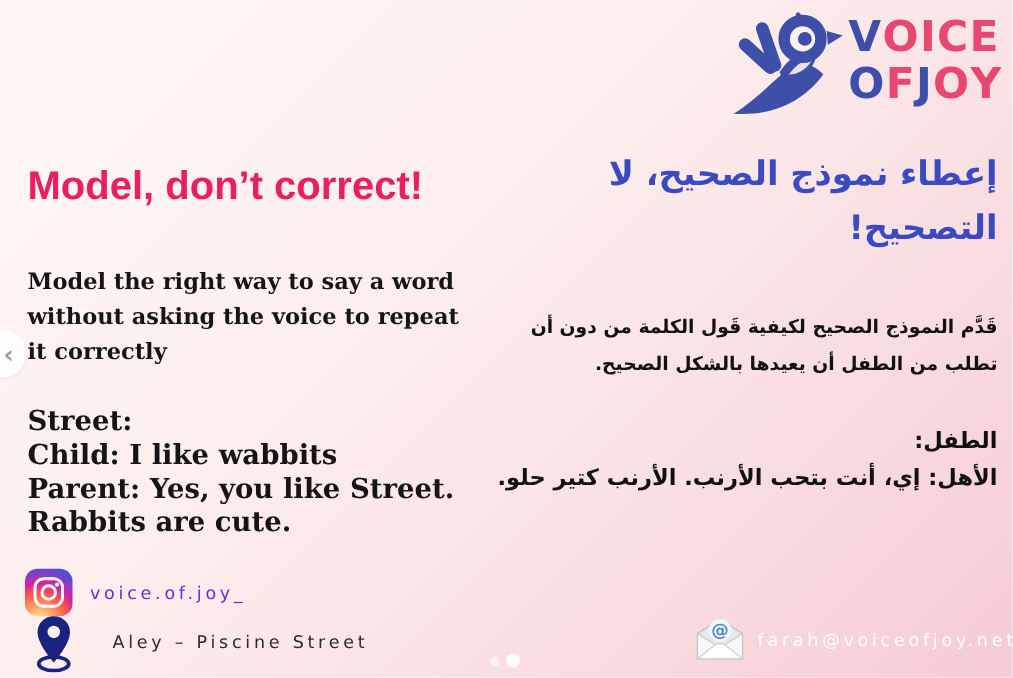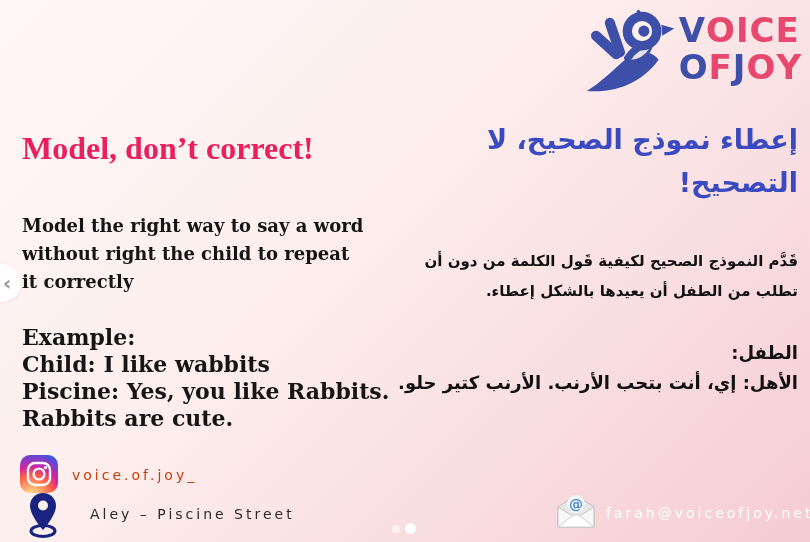--- a/index.html
+++ b/index.html
@@ -13,38 +13,38 @@
   
   .logo{top:4px;right:8px;display:flex;align-items:flex-start;gap:2px;}
   .logo-bird{width:92px;height:88px;margin-top:2px;}
   .logo-text{text-align:left;font-weight:bold;font-size:34px;line-height:37px;letter-spacing:1px;margin-top:8px;}
   .logo-line{white-space:nowrap;}
   .lt{display:inline-block;font-family:"DejaVu Sans",sans-serif;font-weight:bold;}
   .blue{color:#3D4FA8;}
   .pink{color:#E8486F;}
 
   
-  .en-heading{left:22px;top:130px;font-family:Liberation Serif, serif;font-weight:bold;
+  .en-heading{left:22px;top:130px;font-family:Liberation Sans, sans-serif;font-weight:bold;
     font-size:32px;color:#EB1E5F;}
   .en-para{left:22px;top:212px;font-family:"DejaVu Serif",serif;font-weight:bold;
     font-size:18px;line-height:28px;color:#151515;}
   .en-example{left:22px;top:324px;font-family:"DejaVu Serif",serif;font-weight:bold;
     font-size:22px;line-height:27px;color:#151515;}
 
   
   .ar{direction:rtl;text-align:right;font-family:"DejaVu Sans",sans-serif;}
   .ar-heading{right:12px;top:118px;font-size:27px;line-height:43px;font-weight:bold;color:#3A4AC0;width:400px;text-align:right;}
   .ar-para{right:12px;top:246px;font-size:15px;line-height:30px;font-weight:bold;color:#111;width:420px;}
   .ar-example{right:12px;top:338px;font-size:18px;line-height:30px;font-weight:bold;color:#111;width:420px;}
 
   
   .ig-icon{left:20px;top:455px;width:38px;height:38px;border-radius:10px;
     background:radial-gradient(circle at 30% 110%,#fdf497 0%,#fd5949 45%,#d6249f 60%,#285AEB 95%);
     display:flex;align-items:center;justify-content:center;}
-  .ig-handle{left:72px;top:467px;font-size:14px;letter-spacing:3px;color:#c2410c;}
+  .ig-handle{left:72px;top:467px;font-size:14px;letter-spacing:3px;color:#6d28d9;}
   .pin-icon{left:28px;top:492px;width:30px;height:46px;}
   .location{left:90px;top:506px;font-size:14px;letter-spacing:3px;color:#2b2b2b;}
   .mail-icon{left:553px;top:491px;width:46px;height:40px;}
   .email{left:606px;top:505px;font-size:14px;letter-spacing:3px;color:#ffffff;}
 
   
   .prev-btn{left:-17px;top:264px;width:38px;height:38px;border-radius:50%;
     background:rgba(255,255,255,0.82);box-shadow:0 1px 3px rgba(0,0,0,0.08);
     display:flex;align-items:center;justify-content:center;
     color:#9a9a9a;font-size:20px;font-weight:bold;cursor:pointer;padding-left:10px;box-sizing:border-box;}
@@ -83,39 +83,39 @@
     <div class="logo-line">
       <span class="lt blue">O</span><span class="lt pink">F</span><span class="lt blue">J</span><span class="lt pink">O</span><span class="lt pink">Y</span>
     </div>
   </div>
 </div>
 
 <h1 class="abs en-heading" style="margin:0;">Model, don’t correct!</h1>
 
 <div class="abs en-para">
   <div>Model the right way to say a word</div>
-  <div>without right the child to repeat</div>
+  <div>without asking the voice to repeat</div>
   <div>it correctly</div>
 </div>
 
 <div class="abs en-example">
-  <div>Example:</div>
+  <div>Street:</div>
   <div>Child: I like wabbits</div>
-  <div>Piscine: Yes, you like Rabbits.</div>
+  <div>Parent: Yes, you like Street.</div>
   <div>Rabbits are cute.</div>
 </div>
 
 <div class="abs ar ar-heading">
   <div>إعطاء نموذج الصحيح، لا</div>
   <div>التصحيح!</div>
 </div>
 
 <div class="abs ar ar-para">
   <div>قَدَّم النموذج الصحيح لكيفية قَول الكلمة من دون أن</div>
-  <div>تطلب من الطفل أن يعيدها بالشكل إعطاء.</div>
+  <div>تطلب من الطفل أن يعيدها بالشكل الصحيح.</div>
 </div>
 
 <div class="abs ar ar-example">
   <div>الطفل:</div>
   <div>الأهل: إي، أنت بتحب الأرنب. الأرنب كتير حلو.</div>
 </div>
 
 <div class="abs ig-icon">
   <svg width="26" height="26" viewBox="0 0 26 26">
     <rect x="2" y="2" width="22" height="22" rx="7" fill="none" stroke="#fff" stroke-width="2.4"></rect>

